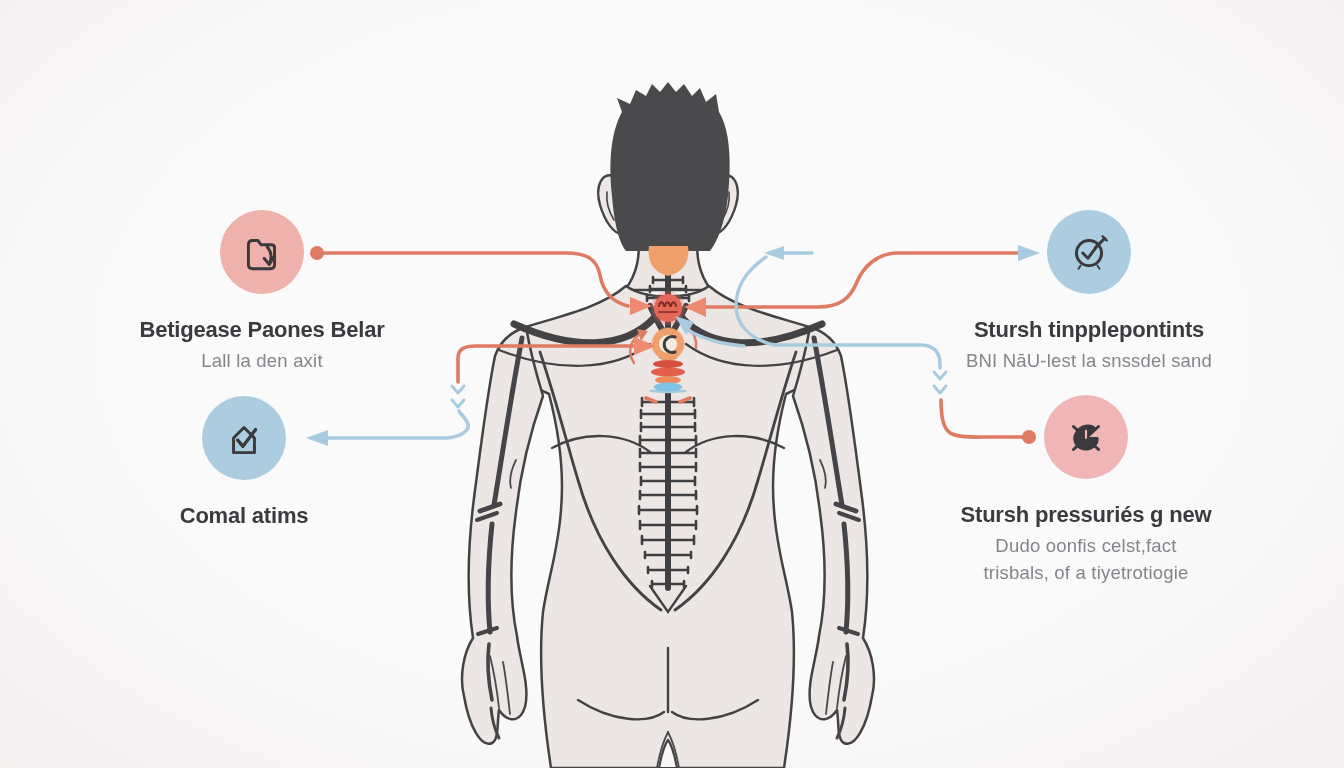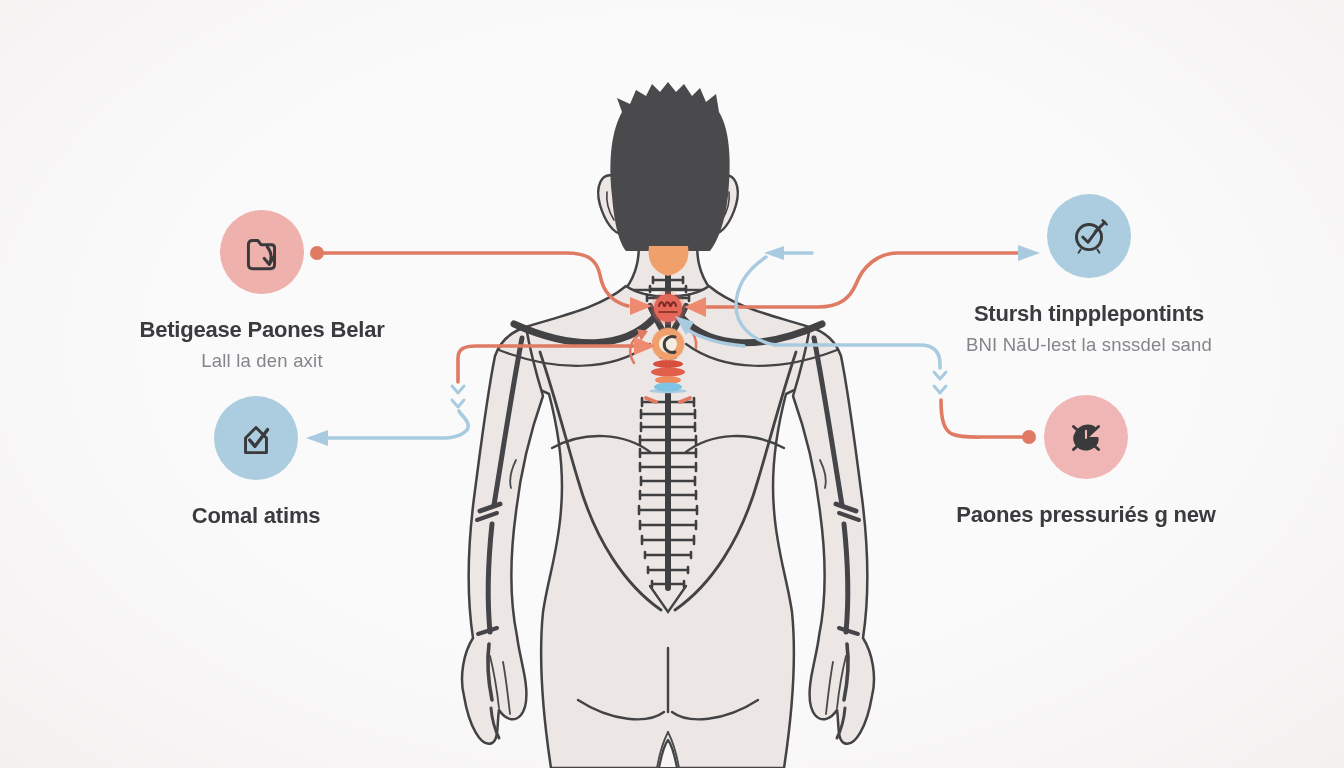--- a/index.html
+++ b/index.html
@@ -230,48 +230,52 @@
       <svg width="46" height="46" viewBox="0 0 44 44" fill="none" stroke="#3a393c" stroke-width="2.8" stroke-linecap="round" stroke-linejoin="round">
         <path d="M 9,15 Q 9,11 13,11 L 18,11 L 21,15 L 31,15 Q 34,15 34,18 L 34,34 Q 34,38 30,38 L 13,38 Q 9,38 9,34 Z"></path>
         <path d="M 27,17 C 31,22 32,27 29,33"></path>
         <path d="M 24,28 L 29,34 L 33,27"></path>
       </svg>
     </div>
     <div class="title">Betigease Paones Belar</div>
     <div class="subtitle">Lall la den axit</div>
   </div>
 
-  <div class="callout" style="left:899px;top:194px;">
+  <div class="callout" style="left:899px;top:210px;">
     <div class="icon-circle blue">
       <svg width="46" height="46" viewBox="0 0 44 44" fill="none" stroke="#3a393c" stroke-width="2.8" stroke-linecap="round" stroke-linejoin="round">
         <circle cx="22" cy="23" r="12"></circle>
         <path d="M 16,23 L 21,28 L 30,16"></path>
         <path d="M 28,18 L 37,9"></path>
         <path d="M 35,7 L 39,11" stroke-width="2.2"></path>
         <path d="M 14,35 L 12,38 M 30,35 L 32,38" stroke-width="1.8"></path>
       </svg>
     </div>
     <div class="title">Stursh tinpplepontints</div>
     <div class="subtitle">BNI NāU-lest la snssdel sand</div>
   </div>
 
-  <div class="callout" style="left:66px;top:396px;">
+  <div class="callout" style="left:54px;top:396px;">
     <div class="icon-circle blue">
       <svg width="46" height="46" viewBox="0 0 44 44" fill="none" stroke="#3a393c" stroke-width="2.8" stroke-linecap="round" stroke-linejoin="round">
         <path d="M 12,22 L 22,12 L 32,22 L 32,36 L 12,36 Z"></path>
         <path d="M 16,24 L 21,30 L 33,14" stroke-width="3.2"></path>
       </svg>
     </div>
     <div class="title">Comal atims</div>
   </div>
 
   <div class="callout" style="left:896px;top:395px;">
     <div class="icon-circle pink2">
       <svg width="46" height="46" viewBox="0 0 44 44" fill="none" stroke="#3a393c" stroke-linecap="round">
         <path d="M 10,12 L 34,34 M 34,12 L 10,34" stroke-width="2.8"></path>
         <path d="M 13,17 C 17,11 26,9 31,14 L 22,23 L 33,23 C 34,29 28,34 21,34 C 14,33 10,28 11,21 Z" fill="#3a393c" stroke="#3a393c" stroke-width="2" stroke-linejoin="round"></path>
         <path d="M 22,16 L 22,23" stroke="#f0b5b5" stroke-width="2"></path>
       </svg>
     </div>
-    <div class="title">Paones pressuriés g new</div>
+    <div class="title">Stursh pressuriés g new</div>
+    <div class="subtitle">
+      <div>Dudo oonfis celst,fact</div>
+      <div>trisbals, of a tiyetrotiogie</div>
+    </div>
   </div>
 
 </div>
 
 </body></html>

